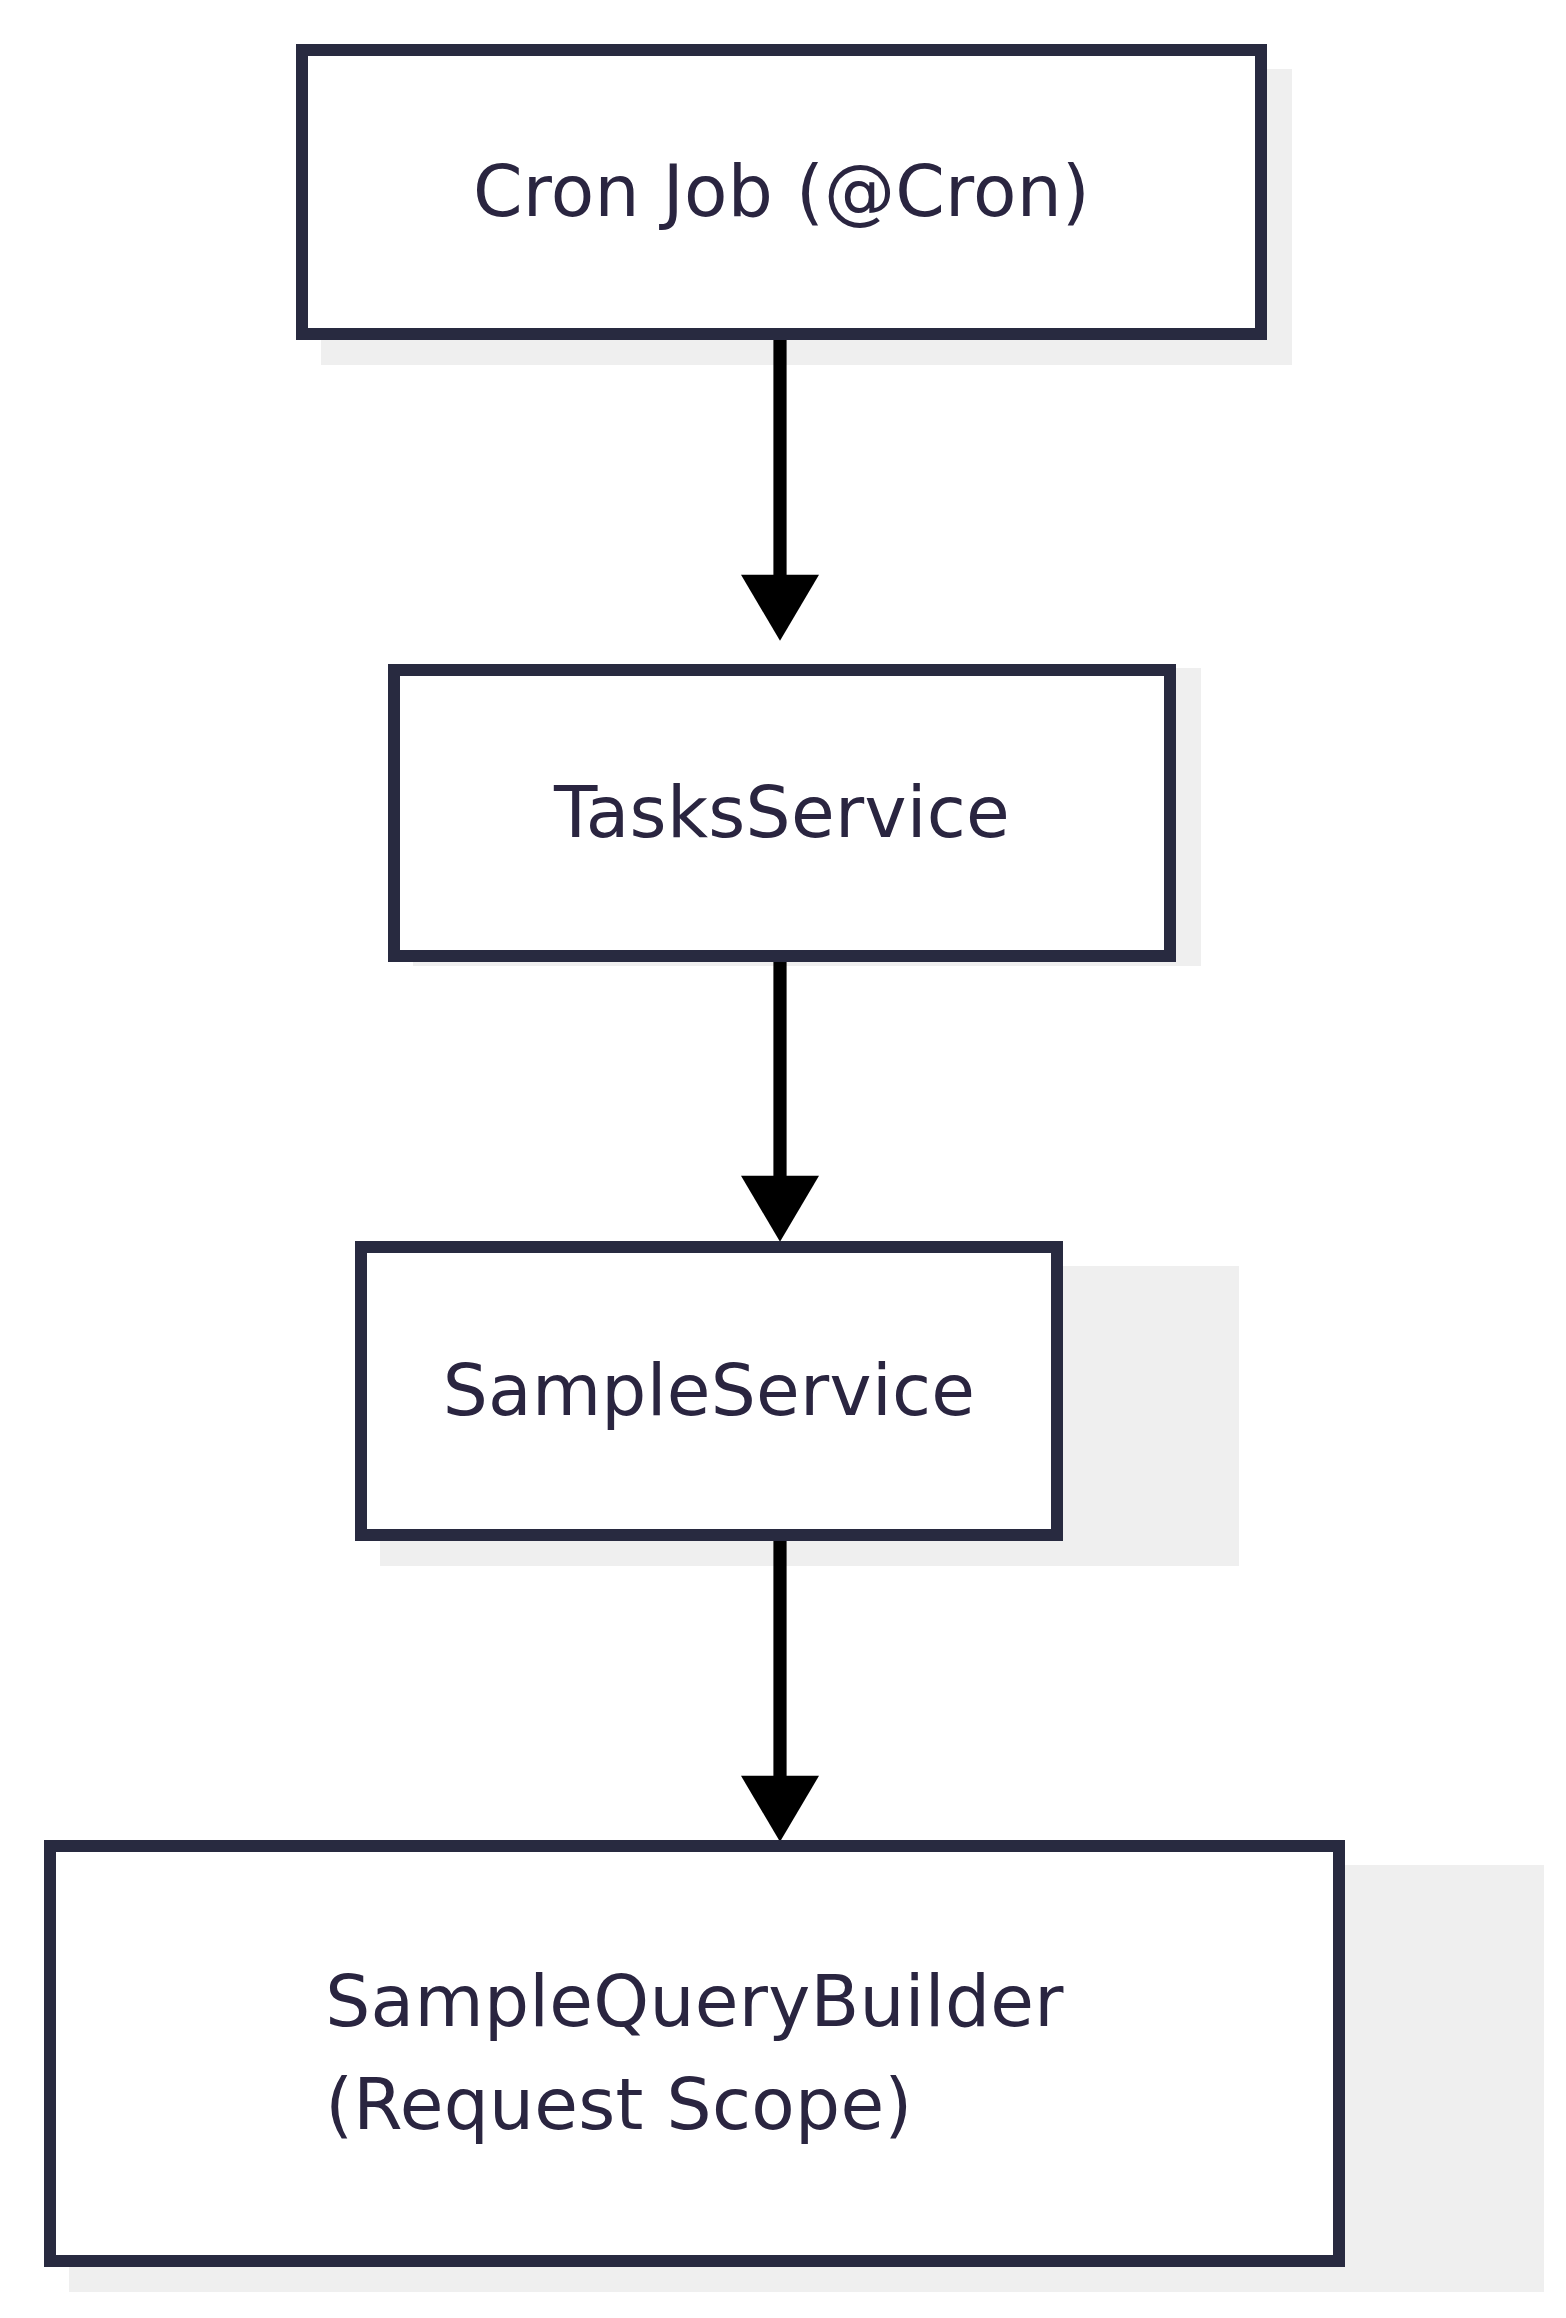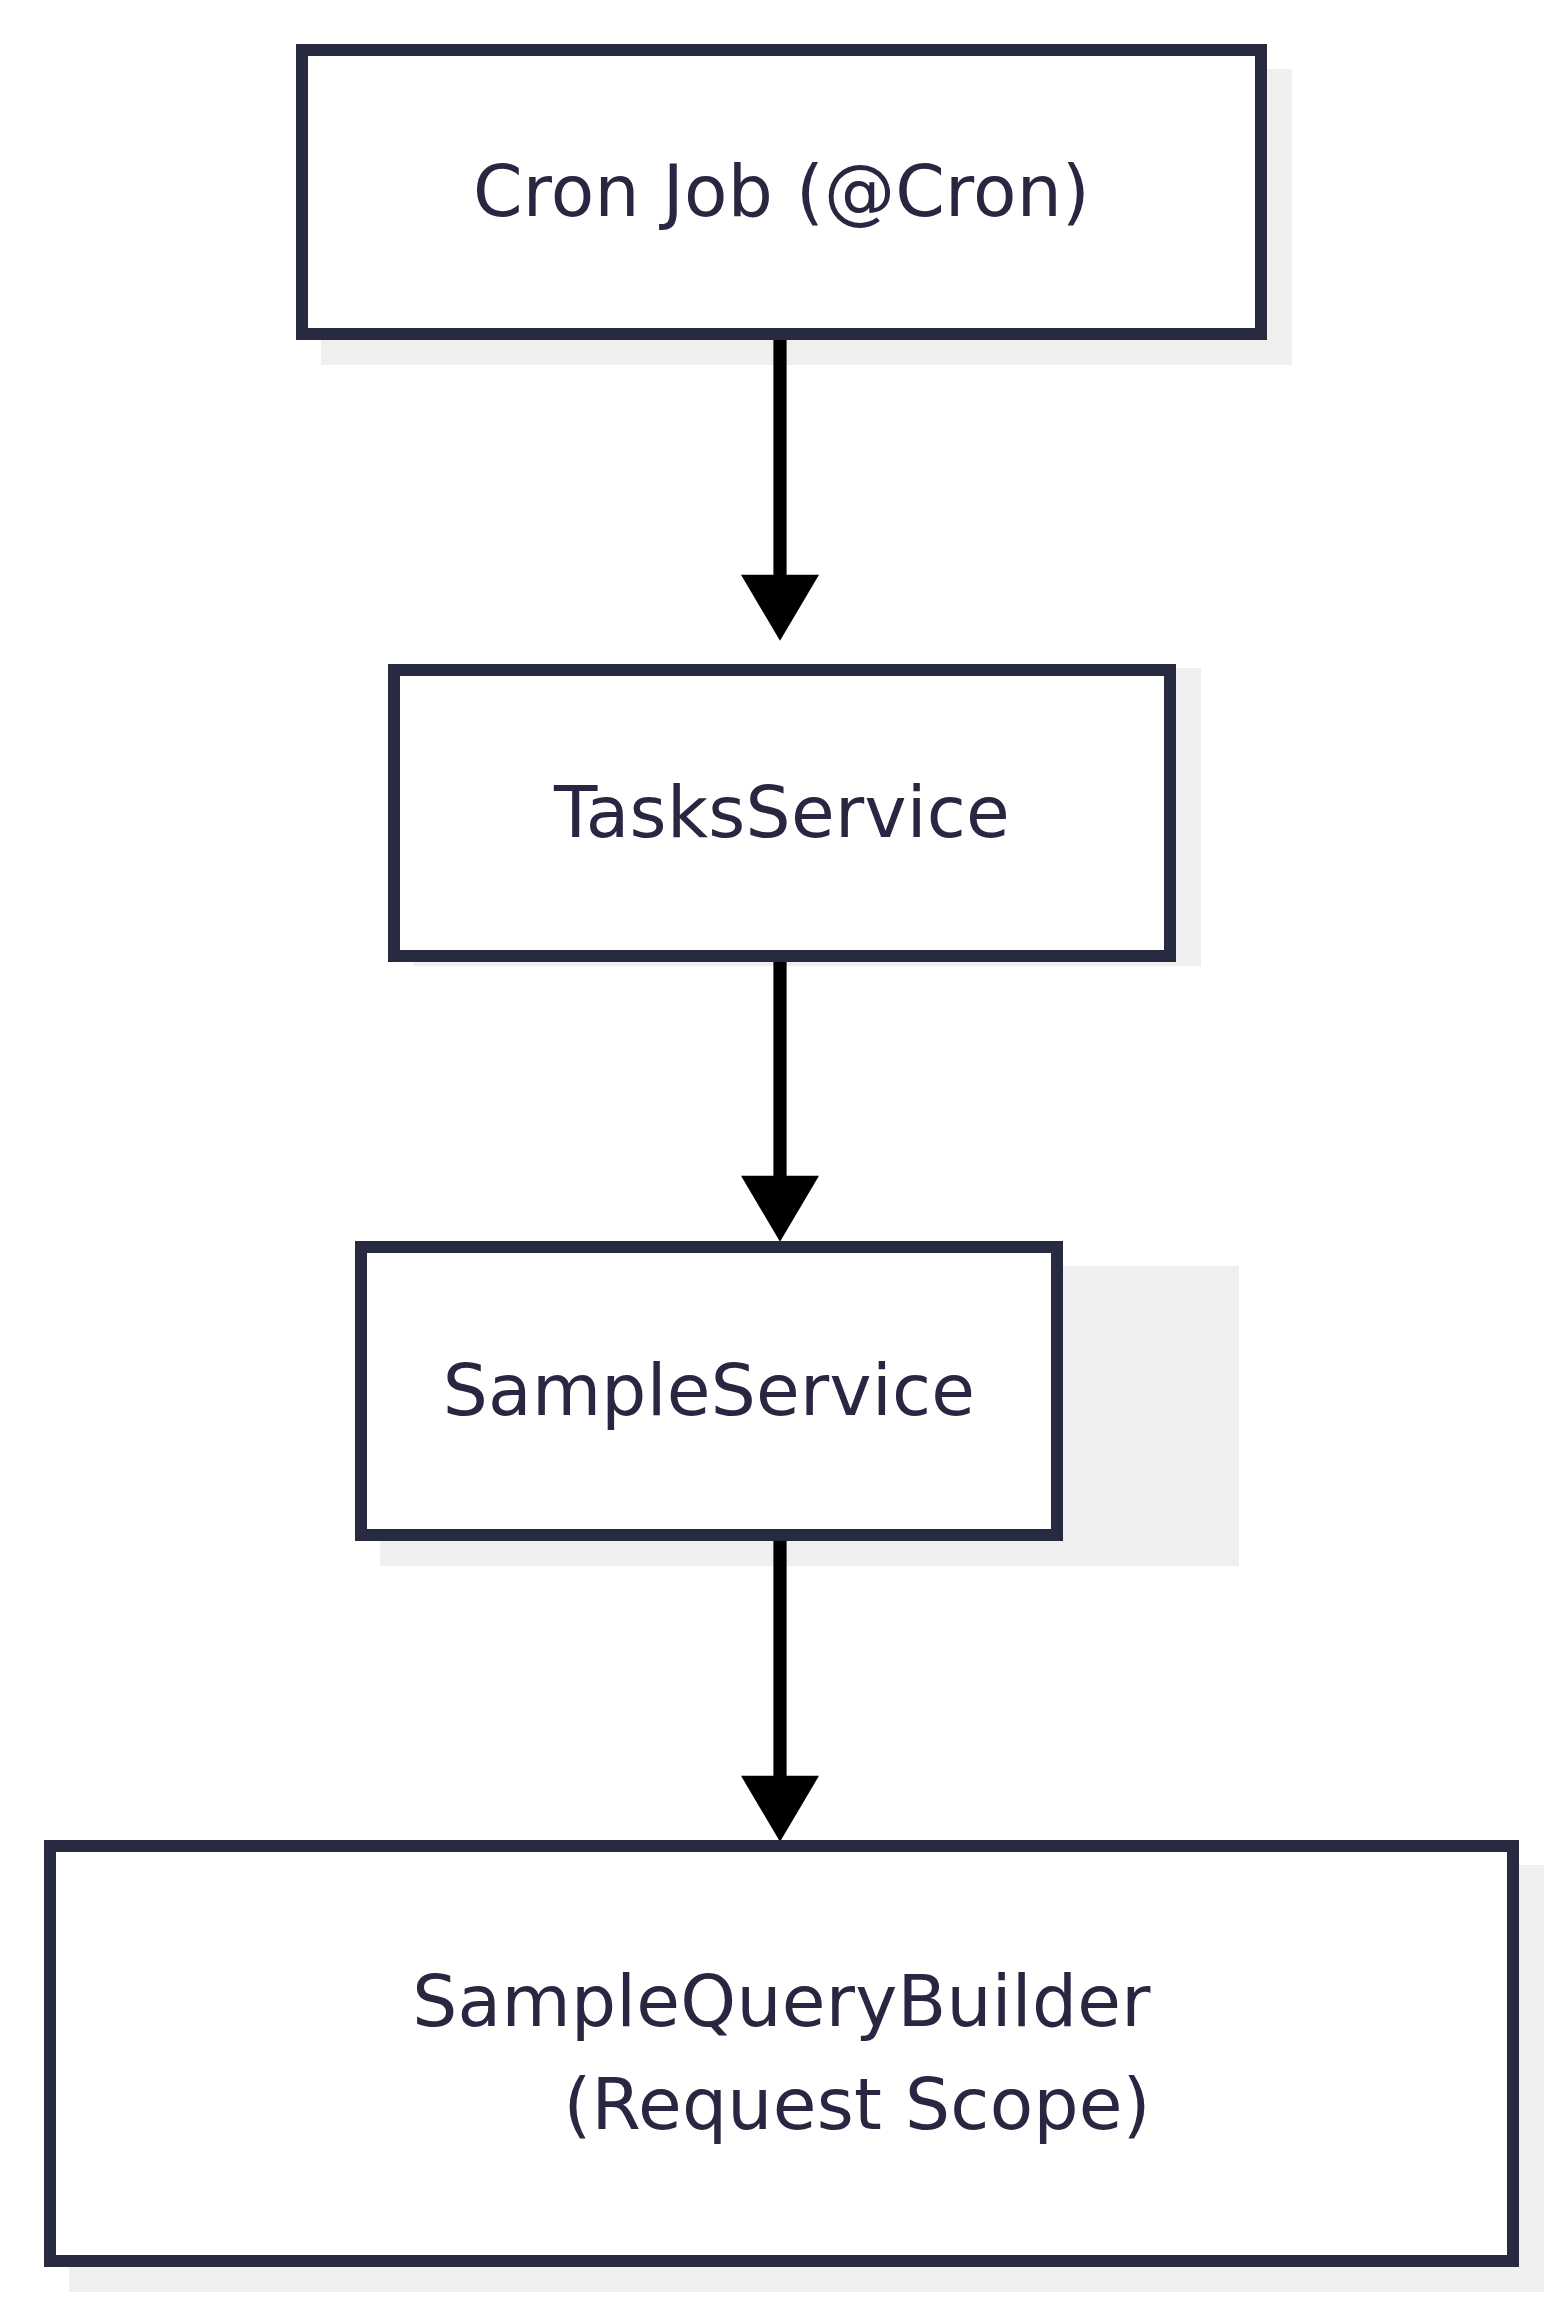--- a/index.html
+++ b/index.html
@@ -18,21 +18,21 @@
     overflow: hidden;
   }
   .node {
     position: absolute;
     box-sizing: border-box;
     background: #ffffff;
     border: 12px solid var(--stroke, #282a40);
     display: flex;
     align-items: center;
     justify-content: center;
-    text-align: right;
+    text-align: left;
     z-index: 3;
   }
   .node-shadow {
     position: absolute;
     background: var(--shadow, #efefef);
     z-index: 1;
   }
   .node-label {
     color: var(--label, #2a2540);
     font-family: "DejaVu Sans", sans-serif;
@@ -90,19 +90,19 @@
   </div>
 
   <div class="node" style="left:388px; top:664px; width:788px; height:298px;">
     <span class="node-label">TasksService</span>
   </div>
 
   <div class="node" style="left:355px; top:1241px; width:708px; height:300px;">
     <span class="node-label">SampleService</span>
   </div>
 
-  <div class="node" style="left:44px; top:1840px; width:1475px; height:427px;">
+  <div class="node" style="left:44px; top:1840px; width:1301px; height:427px;">
     <span class="node-label">SampleQueryBuilder
 (Request Scope)</span>
   </div>
 
 </div>
 
 
 </body></html>

